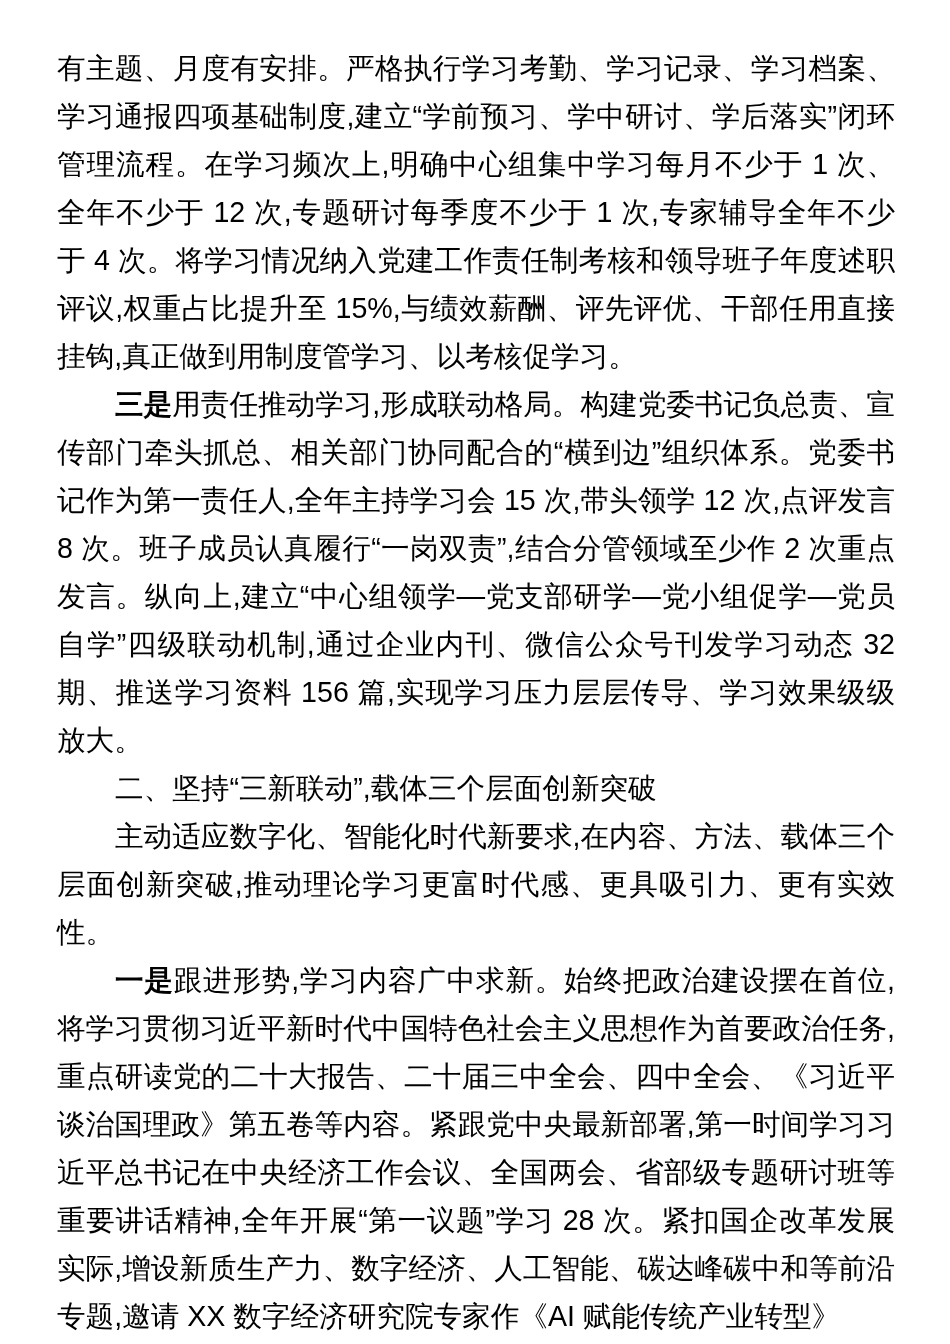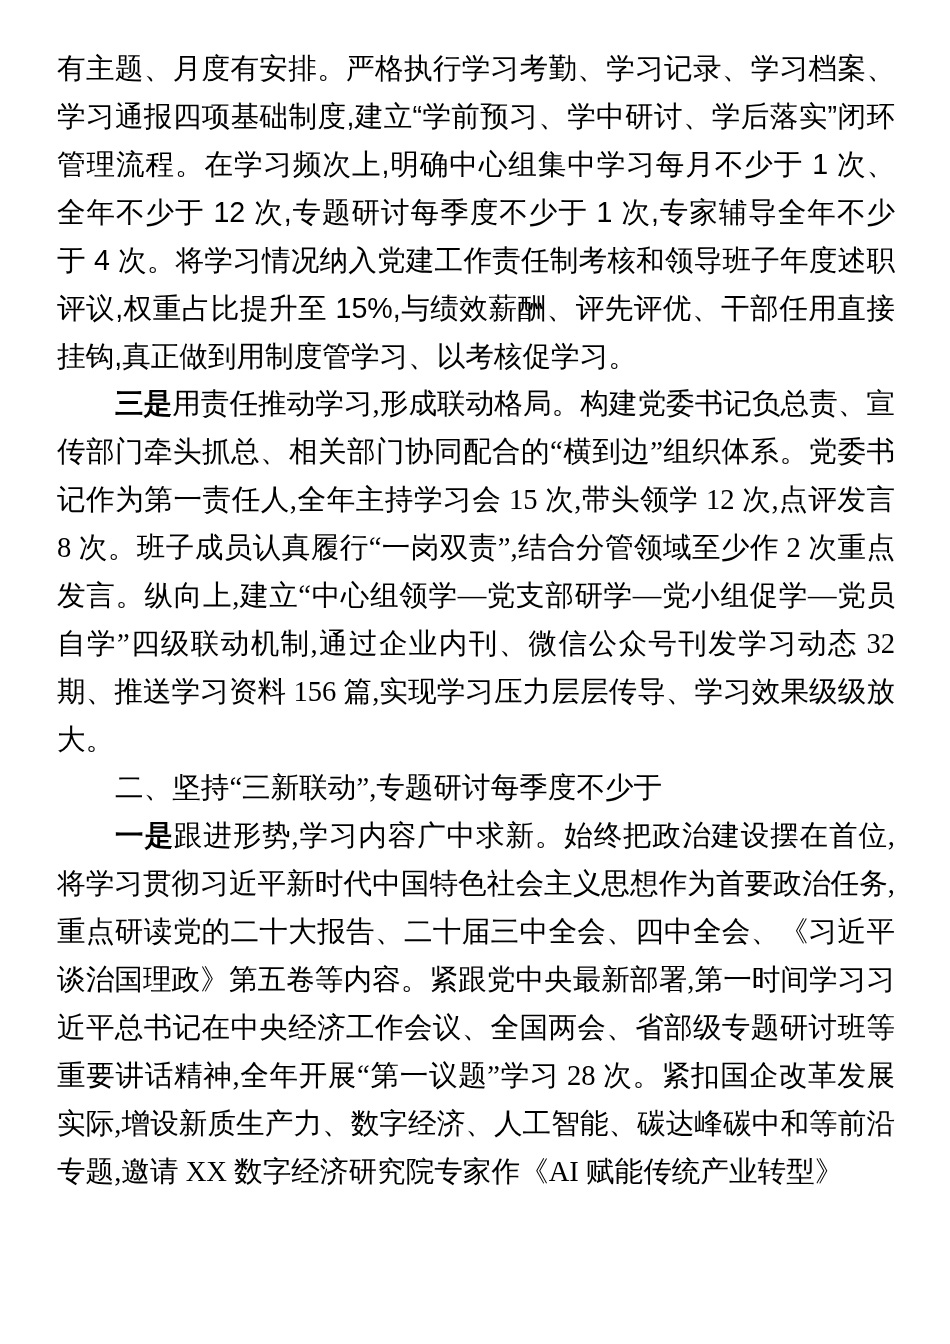--- a/index.html
+++ b/index.html
@@ -35,35 +35,35 @@
     text-align: justify;
     text-justify: inter-character;
     text-align-last: left;
     letter-spacing: 0px;
     word-break: break-all;
     font-weight: 400;
     -webkit-font-smoothing: antialiased;
   }
   p.indent {
     text-indent: 58px;
-    font-family: Liberation Serif, serif;
   }
   .lead {
     font-weight: 700;
   }
 </style>
 </head>
 <body>
 
 <div class="page">
   <div class="content">
 
     <p class="para"><span>有主题、月度有安排。严格执行学习考勤、学习记录、学习档案、学习通报四项基础制度,建立“学前预习、学中研讨、学后落实”闭环管理流程。在学习频次上,明确中心组集中学习每月不少于 1 次、全年不少于 12 次,专题研讨每季度不少于 1 次,专家辅导全年不少于 4 次。将学习情况纳入党建工作责任制考核和领导班子年度述职评议,权重占比提升至 15%,与绩效薪酬、评先评优、干部任用直接挂钩,真正做到用制度管学习、以考核促学习。</span></p>
 
     <p class="para indent"><span class="lead">三是</span><span>用责任推动学习,形成联动格局。构建党委书记负总责、宣传部门牵头抓总、相关部门协同配合的“横到边”组织体系。党委书记作为第一责任人,全年主持学习会 15 次,带头领学 12 次,点评发言 8 次。班子成员认真履行“一岗双责”,结合分管领域至少作 2 次重点发言。纵向上,建立“中心组领学—党支部研学—党小组促学—党员自学”四级联动机制,通过企业内刊、微信公众号刊发学习动态 32 期、推送学习资料 156 篇,实现学习压力层层传导、学习效果级级放大。</span></p>
 
-    <p class="para indent"><span>二、坚持“三新联动”,专题研讨每季度不少于</span></p>
+    <p class="para indent"><span>二、坚持“三新联动”,载体三个层面创新突破</span></p>
 
+    <p class="para indent"><span>主动适应数字化、智能化时代新要求,在内容、方法、载体三个层面创新突破,推动理论学习更富时代感、更具吸引力、更有实效性。</span></p>
 
     <p class="para indent"><span class="lead">一是</span><span>跟进形势,学习内容广中求新。始终把政治建设摆在首位,将学习贯彻习近平新时代中国特色社会主义思想作为首要政治任务,重点研读党的二十大报告、二十届三中全会、四中全会、《习近平谈治国理政》第五卷等内容。紧跟党中央最新部署,第一时间学习习近平总书记在中央经济工作会议、全国两会、省部级专题研讨班等重要讲话精神,全年开展“第一议题”学习 28 次。紧扣国企改革发展实际,增设新质生产力、数字经济、人工智能、碳达峰碳中和等前沿专题,邀请 XX 数字经济研究院专家作《AI 赋能传统产业转型》</span></p>
 
   </div>
 </div>
 
 </body></html>

